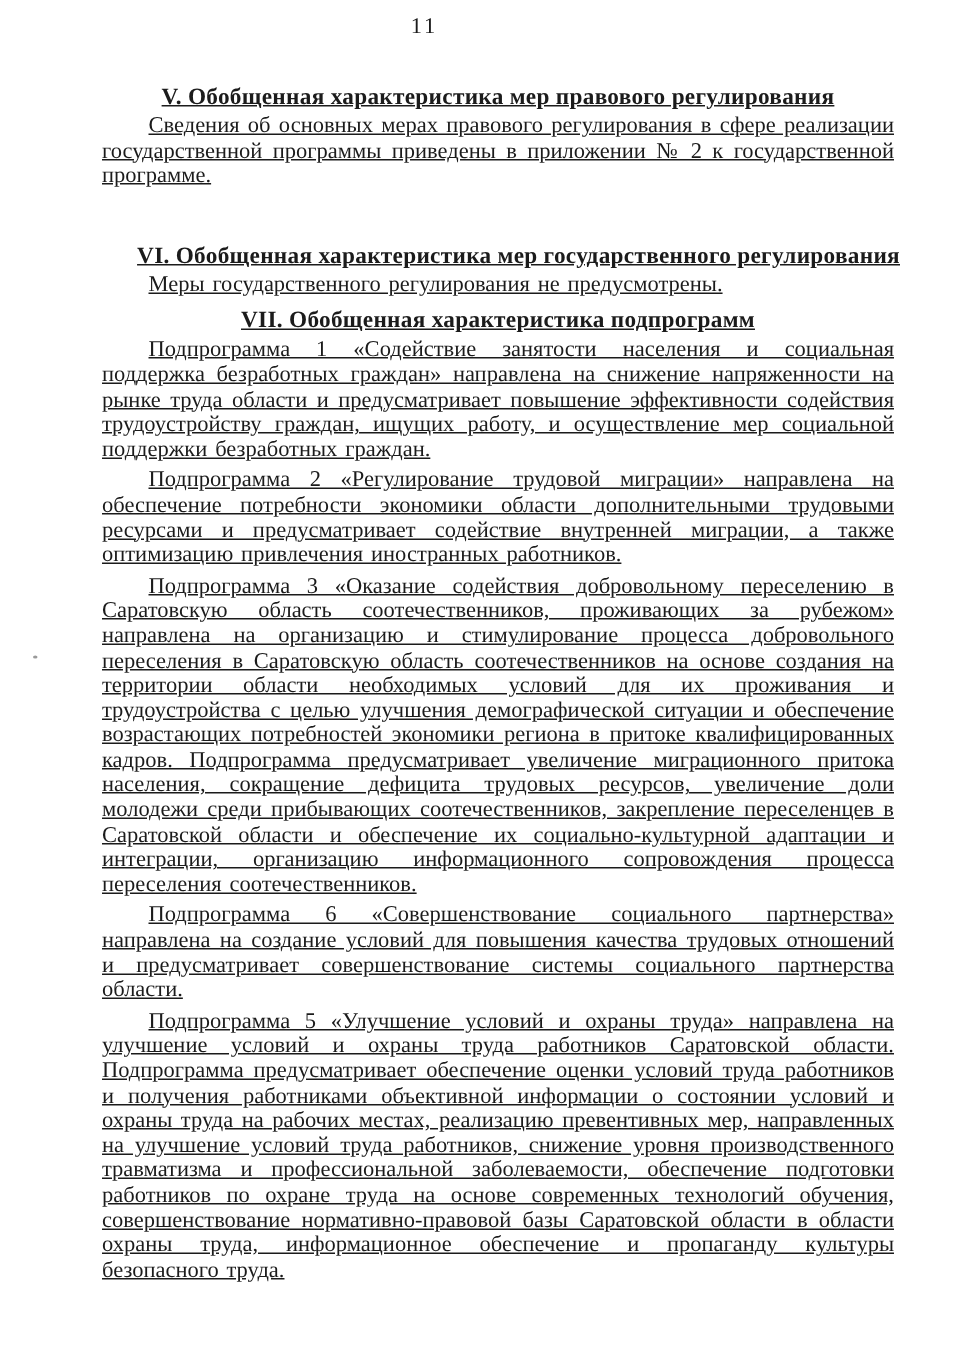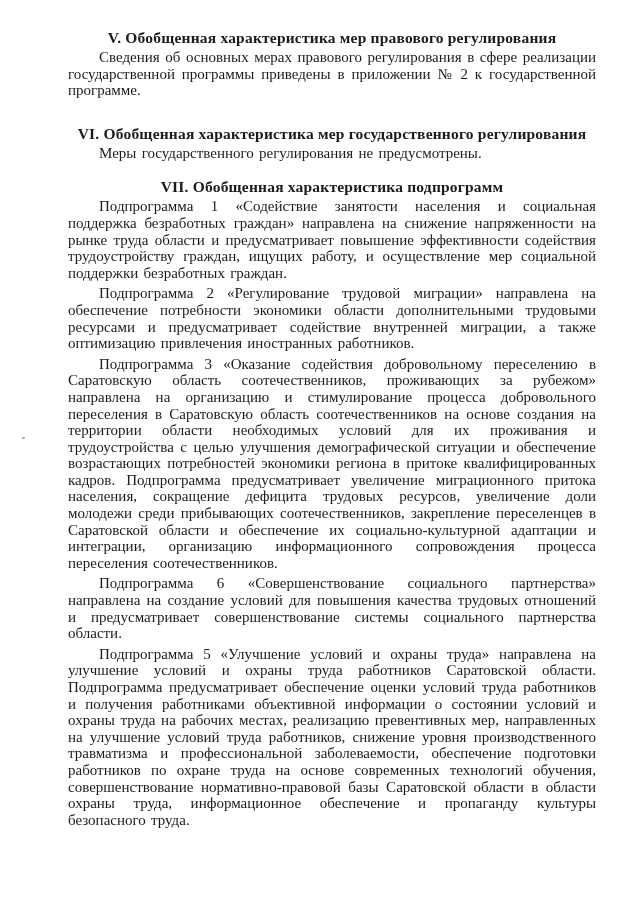--- a/index.html
+++ b/index.html
@@ -18,32 +18,33 @@
   }
   .page-number {
     width: 566px;
     text-align: center;
     padding-top: 10px;
     font-size: 15px;
     letter-spacing: 2px;
   }
   .content {
     padding: 0 40px 0 64px;
+    text-decoration: underline;
   }
   .heading {
     margin: 0;
     text-align: center;
     font-size: 15.5px;
     line-height: 18px;
     font-weight: bold;
     letter-spacing: 0.2px;
   }
   .heading-v   { margin-top: 29px; }
-  .heading-vi  { margin-top: 26px; }
-  .heading-vii { margin-top: 17px; }
+  .heading-vi  { margin-top: 36px; text-align: right; }
+  .heading-vii { margin-top: 7px; }
   .heading-line { display: block; }
   .para {
     margin: 4px;
     text-align: justify;
     text-indent: 31px;
     font-size: 15px;
     line-height: 16.6px;
     word-spacing: 1.5px;
   }
   .para-first { margin-top: 2px; }
@@ -55,20 +56,21 @@
     height: 2px;
     background: #9a9a9a;
     border-radius: 50%;
   }
 </style>
 </head>
 <body>
 
 <div class="page">
 
+  <div class="page-number">11</div>
 
   <div class="content">
 
     <h2 class="heading heading-v">
       <span class="heading-line">V. Обобщенная характеристика мер правового регулирования</span>
     </h2>
     <p class="para para-first">Сведения об основных мерах правового регулирования в сфере реализации государственной программы приведены в приложении № 2 к государственной программе.</p>
 
     <h2 class="heading heading-vi">
       <span class="heading-line">VI. Обобщенная характеристика мер государственного регулирования</span>

